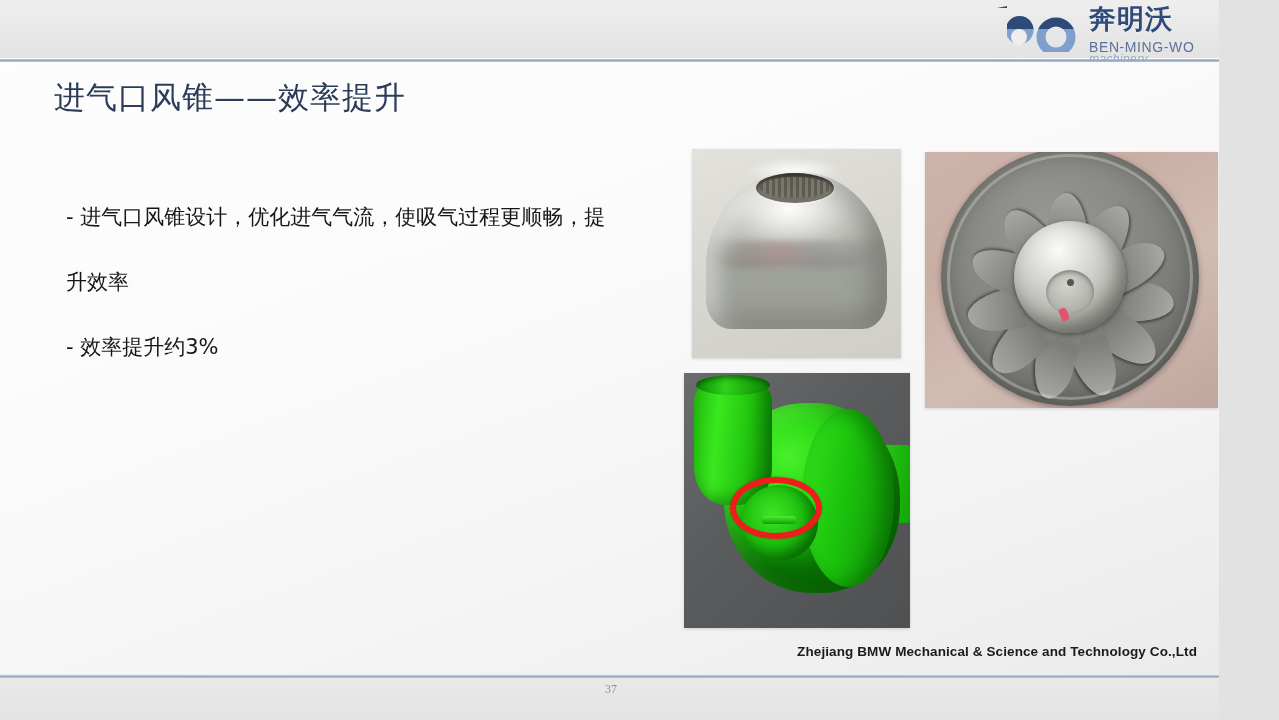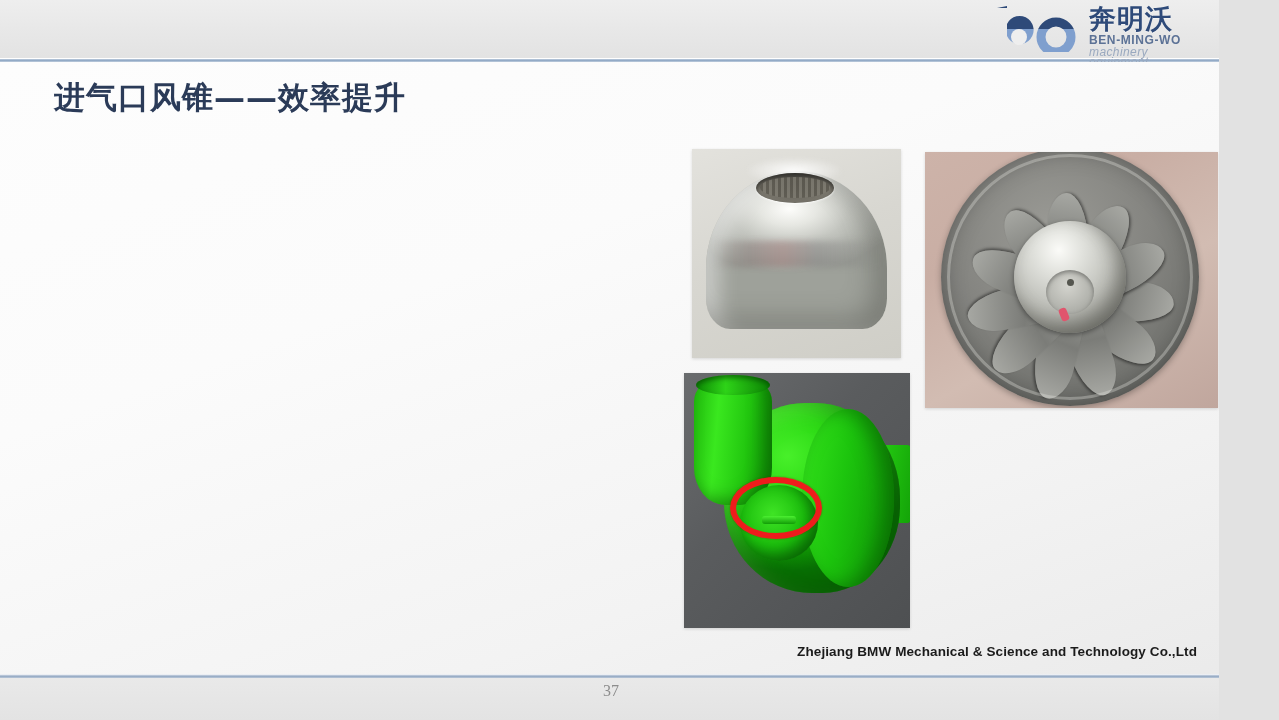--- a/index.html
+++ b/index.html
@@ -49,33 +49,33 @@
   }
   .logo-mark svg { display:block; }
   .logo-text { position:relative; margin-left:4px; margin-top:1px; }
   .logo-cn {
     font-size:27px; font-weight:bold; letter-spacing:1px;
     color:#2e4a79; line-height:28px;
     font-family:"DejaVu Sans","Liberation Sans",sans-serif;
     text-shadow:0 1px 0 rgba(255,255,255,.45);
   }
   .logo-en {
-    font-size:12px; font-weight:bold; letter-spacing:.6px;
-    color:#5c7296; line-height:12px; margin-top:1px;
+    font-size:14px; font-weight:normal; letter-spacing:.6px;
+    color:#5c7296; line-height:12px; margin-top:8px;
   }
   .logo-sub {
     font-size:12px; letter-spacing:.4px;
     color:#9aa9bf; line-height:10px; margin-top:1px;
     font-style:italic;
   }
 
   
   .title {
     position:absolute; left:54px; top:77px;
-    font-size:31px; font-weight:bold; letter-spacing:1px;
+    font-size:31px; font-weight:normal; letter-spacing:1px;
     color:#2b3b58; line-height:40px;
     font-family:"DejaVu Sans","Liberation Sans",sans-serif;
     text-shadow:0 1px 1px rgba(255,255,255,.8);
     white-space:nowrap;
   }
 
   
   .body-copy {
     position:absolute; left:66px; top:185px; width:540px;
     color:#161616; font-size:21px; line-height:65px;
@@ -232,21 +232,21 @@
     border:6px solid #ee1c1c;
     border-radius:50%;
     box-shadow:0 0 2px rgba(120,0,0,.5);
   }
 
   
   .footer { position:absolute; left:0; top:678px; width:1279px; height:42px;
             background:linear-gradient(180deg,#e9e9e9 0%,#e3e3e3 100%); }
   .page-number {
     position:absolute; left:596px; top:682px; width:30px;
-    text-align:center; font-size:16px; color:#8d8d8d;
+    text-align:center; font-size:12px; color:#8d8d8d;
     font-family:"Liberation Serif","DejaVu Serif",serif;
   }
   .company {
     position:absolute; right:22px; top:644px;
     font-size:13.5px; font-weight:bold; color:#1b1b1b;
     letter-spacing:.1px; white-space:nowrap;
   }
 </style>
 </head>
 <body>
@@ -284,20 +284,22 @@
       <div class="logo-en">BEN-MING-WO</div>
       <div class="logo-sub">machinery equipment</div>
     </div>
   </div>
 
   <div class="canvas"></div>
 
   <h1 class="title">进气口风锥——效率提升</h1>
 
   <div class="body-copy">
+    <p>- 进气口风锥设计，优化进气气流，使吸气过程更顺畅，提升效率</p>
+    <p>- 效率提升约3%</p>
   </div>
 
   <div class="photo" id="photo-cone">
     <div class="bg"></div>
     <div class="dome"></div>
     <div class="band"></div>
     <div class="glint"></div>
     <div class="hole"></div>
   </div>
 

